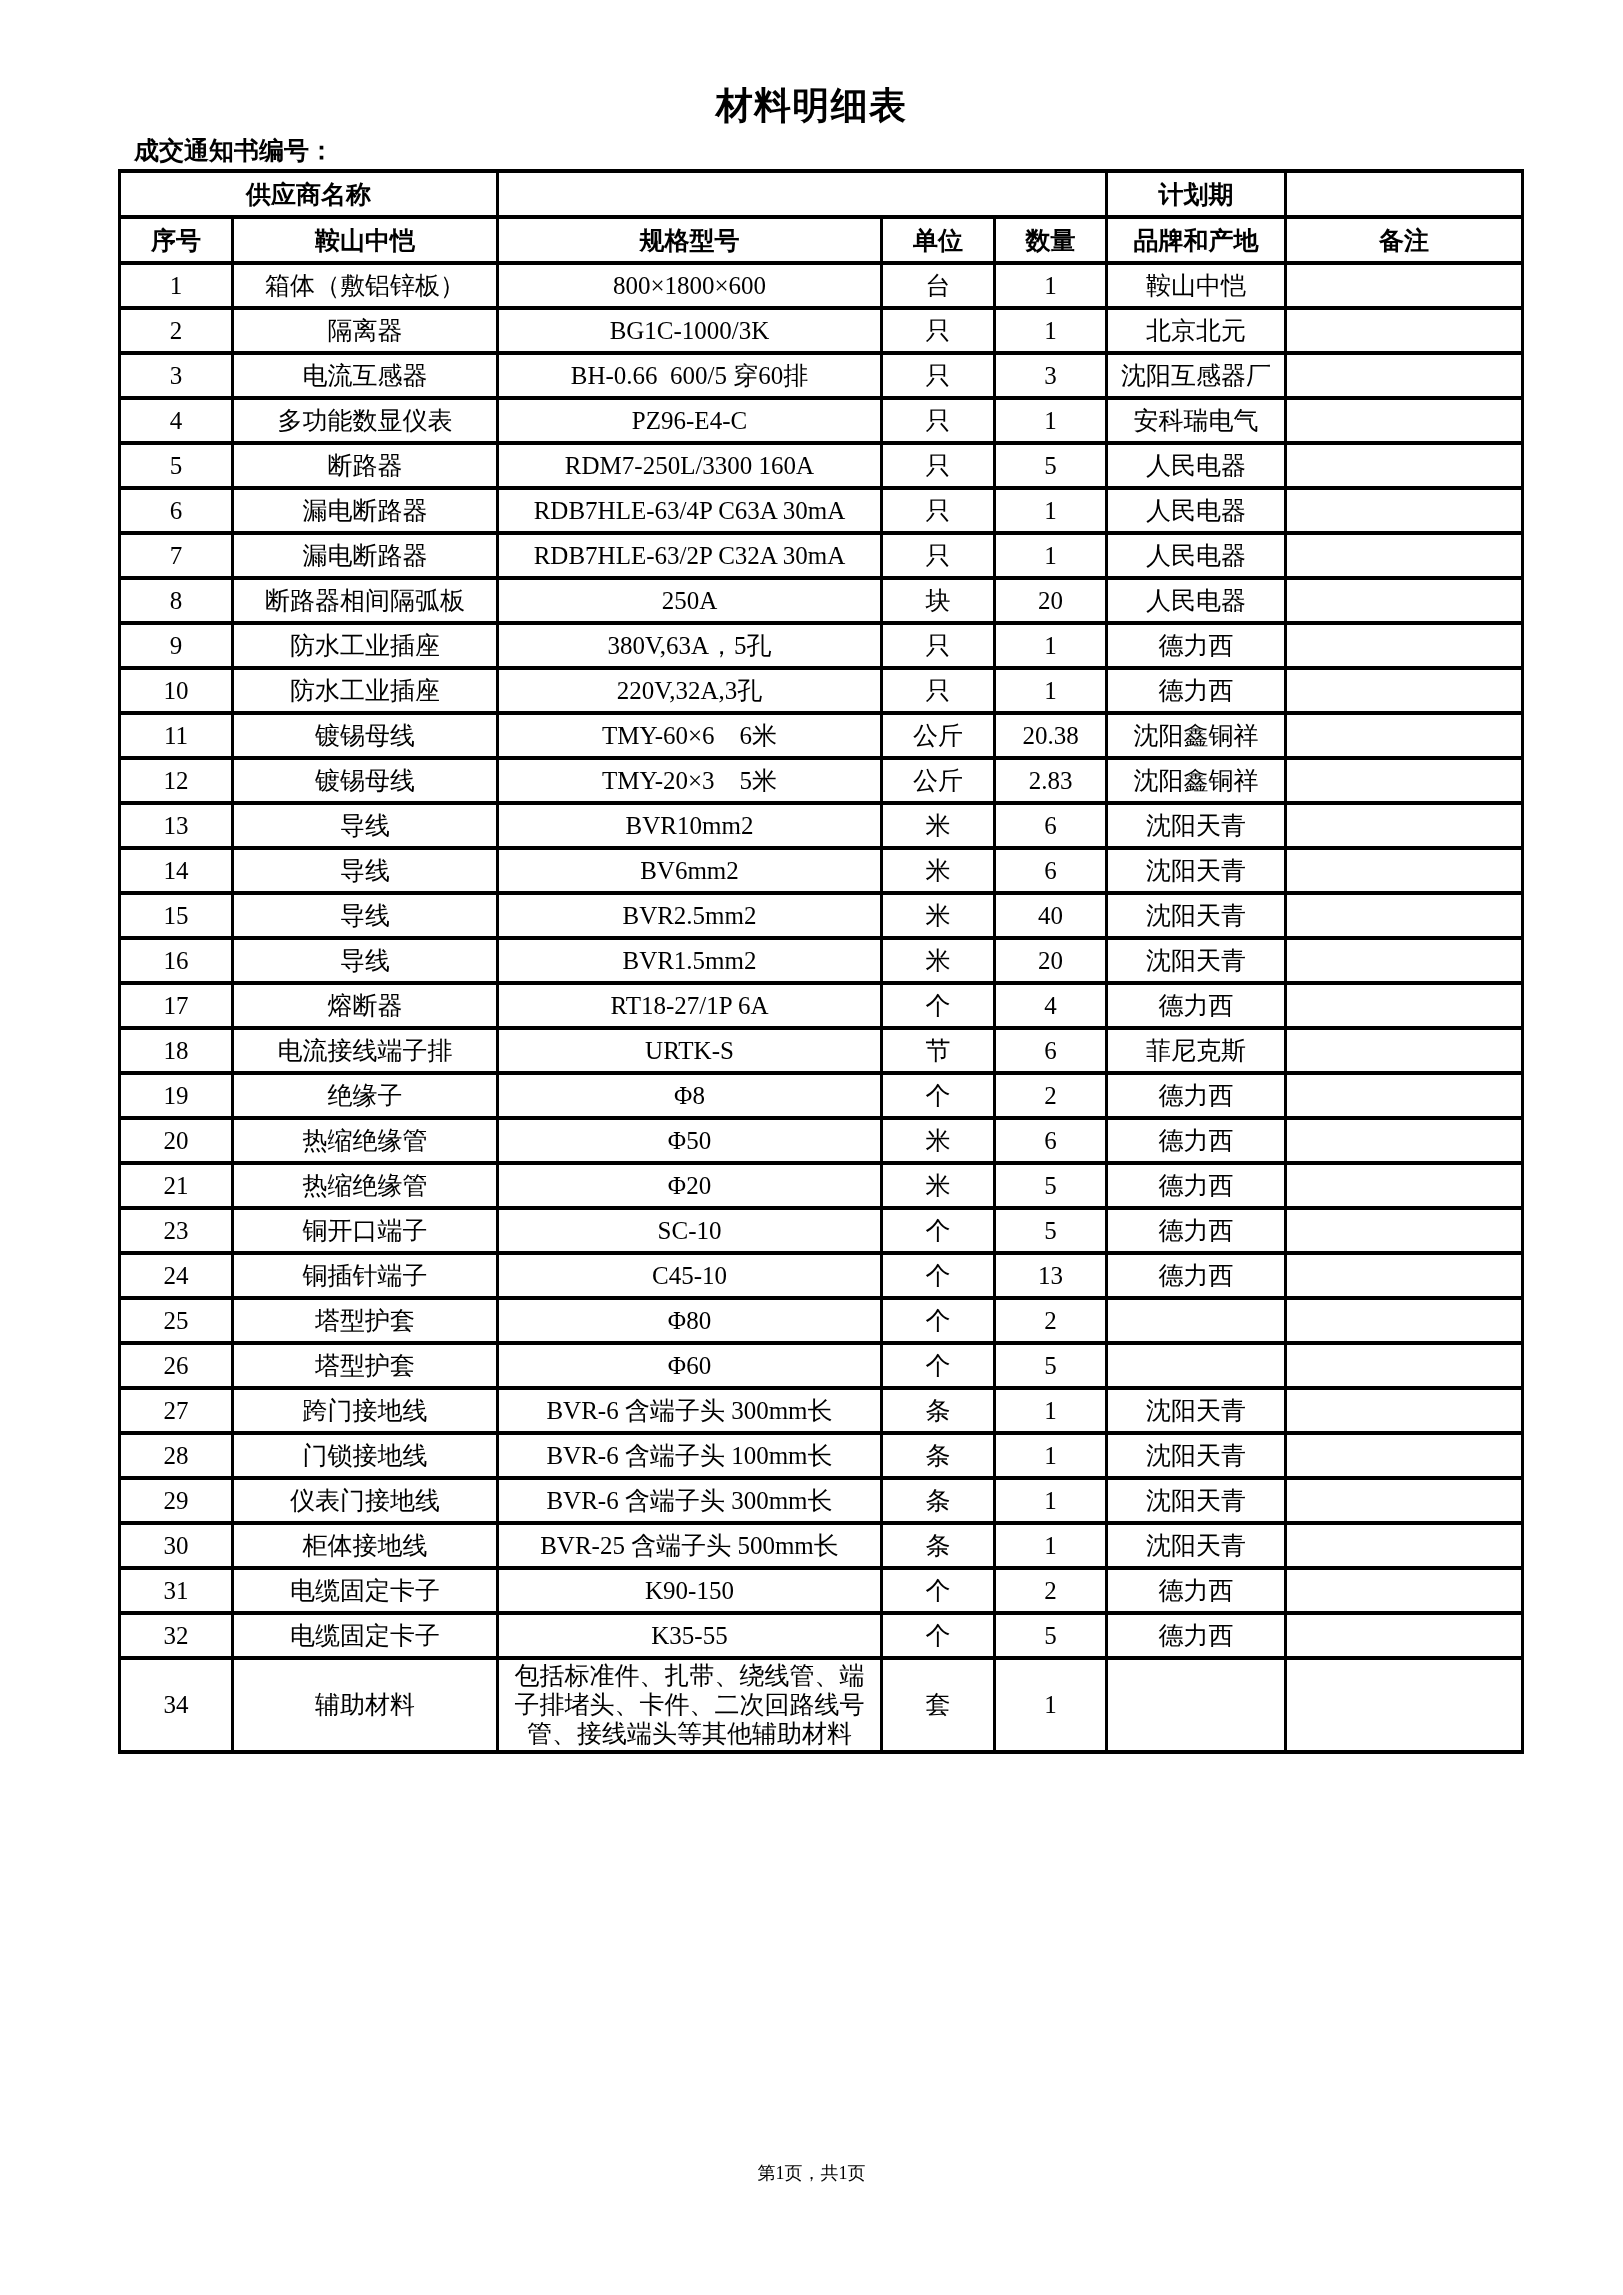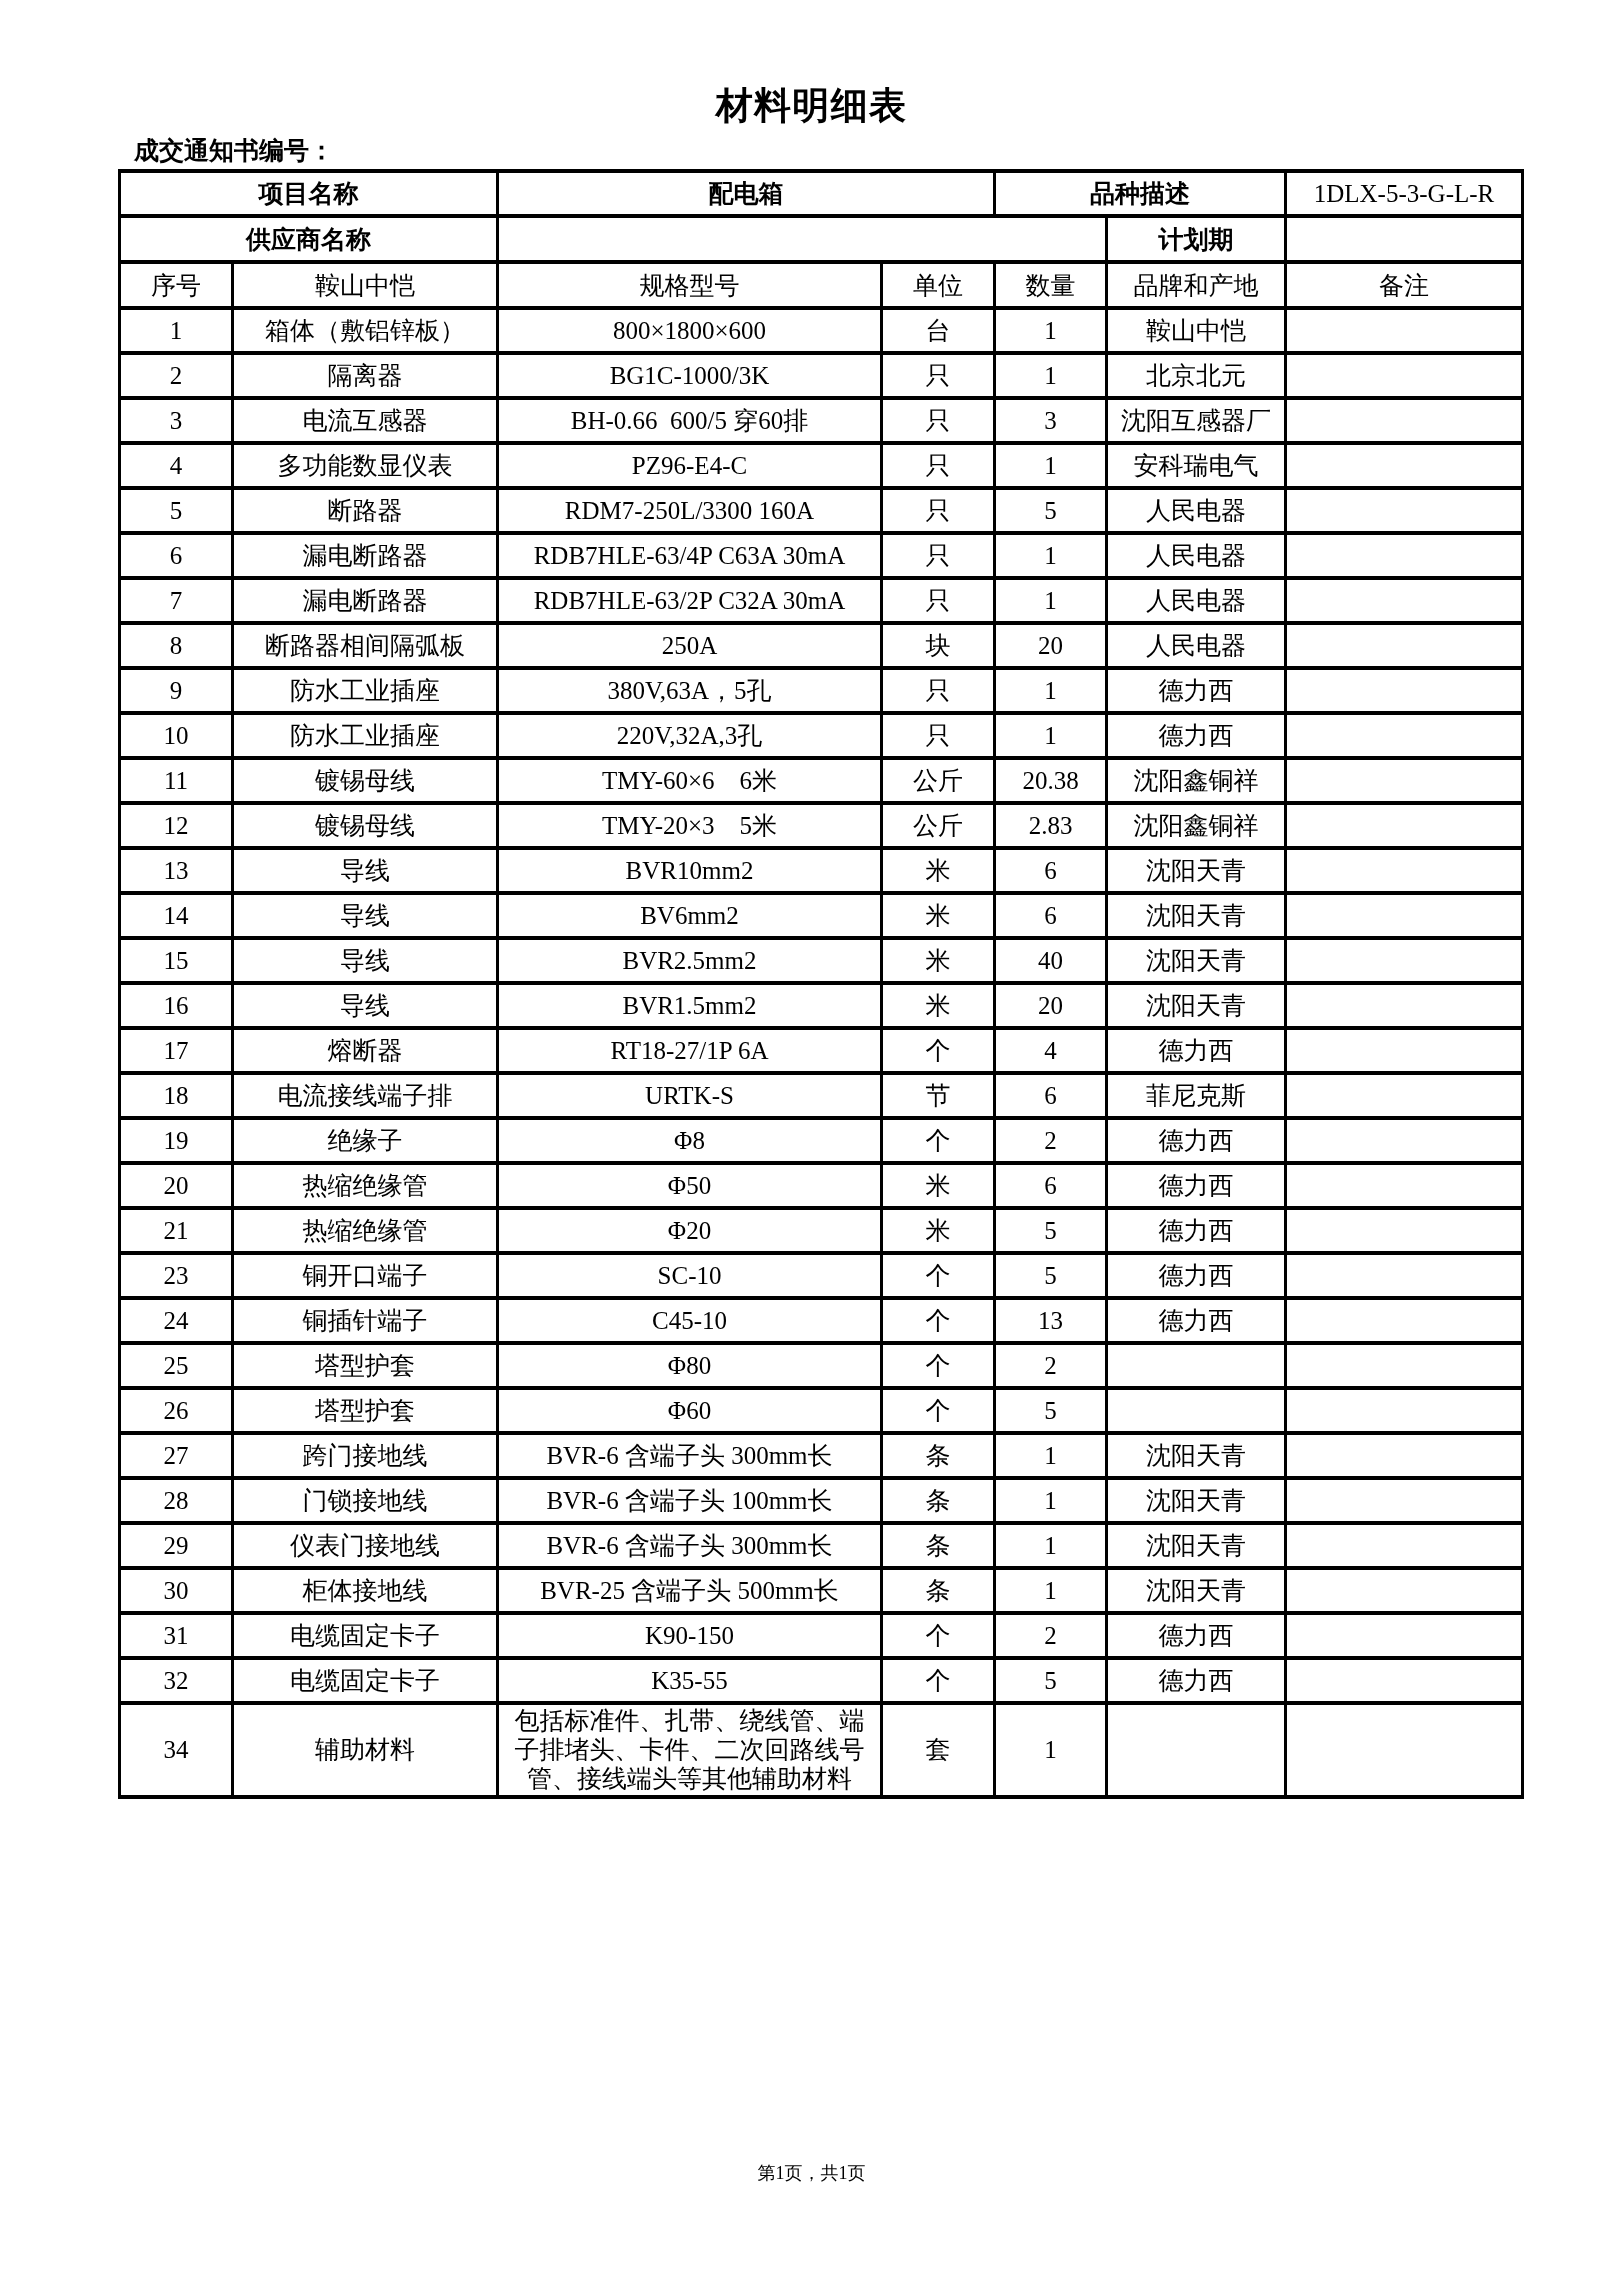--- a/index.html
+++ b/index.html
@@ -47,21 +47,21 @@
     font-size: 25px;
     height: 45px;
     padding: 1.3px 5.2px;
     overflow: hidden;
   }
   table.materials tr.info-row-1 td { height: 45px; }
   table.materials tr.info-row-2 td { height: 46px; }
   table.materials tr.cols-row td { height: 46px; }
   td.h-label { font-weight: bold; font-size: 26px; }
   td.h-value { font-size: 27px; }
-  td.col-head { font-weight: normal; font-size: 26px; }
+  td.col-head { font-weight: bold; font-size: 26px; }
   td.c-name, td.c-spec { text-align: left; padding-left: 7.9px; }
   td.c-spec { white-space: pre-wrap; line-height: 29px; }
   .page-footer {
     position: absolute;
     top: 2161px;
     left: 0;
     width: 100%;
     text-align: center;
     font-size: 18px;
   }
@@ -77,26 +77,20 @@
   <colgroup>
     <col style="width:113px">
     <col style="width:265px">
     <col style="width:384px">
     <col style="width:113px">
     <col style="width:112px">
     <col style="width:179px">
     <col style="width:237px">
   </colgroup>
   <tbody>
-    <tr class="info-row-1">
-      <td class="h-label" colspan="2">项目名称</td>
-      <td class="h-label" colspan="2">配电箱</td>
-      <td class="h-label" colspan="2">品种描述</td>
-      <td class="h-value">1DLX-5-3-G-L-R</td>
-    </tr>
     <tr class="info-row-2">
       <td class="h-label" colspan="2">供应商名称</td>
       <td colspan="3"></td>
       <td class="h-label">计划期</td>
       <td></td>
     </tr>
     <tr class="cols-row">
       <td class="col-head">序号</td>
       <td class="col-head">鞍山中恺</td>
       <td class="col-head">规格型号</td>

